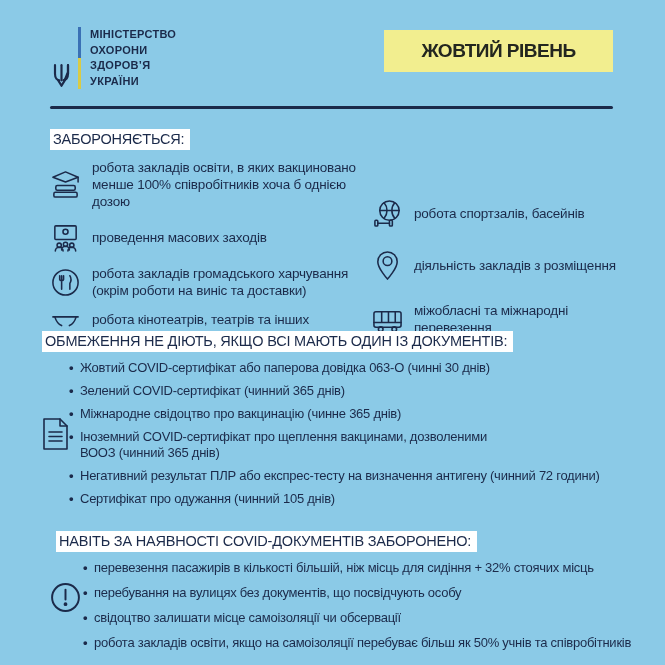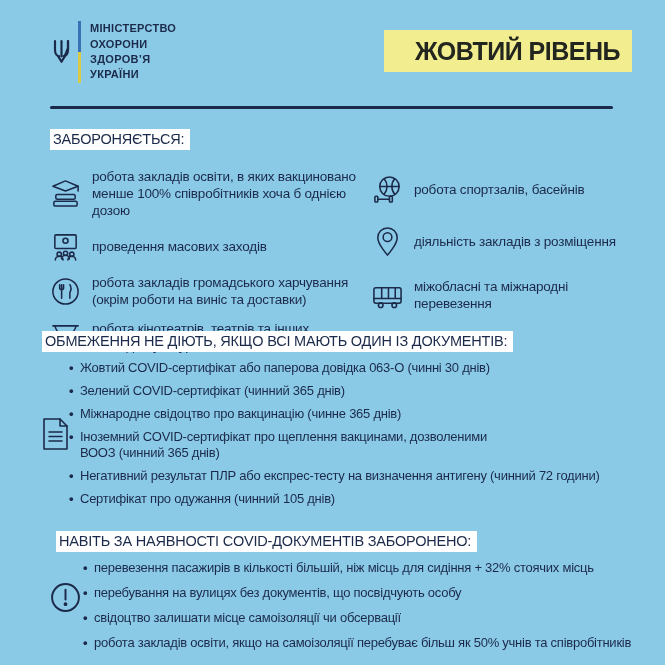--- a/index.html
+++ b/index.html
@@ -5,40 +5,40 @@
   html,body { margin:0; padding:0; }
   .page {
     position:relative; width:665px; height:665px; overflow:hidden;
     background:#8BCAE7;
     font-family:"Liberation Sans", sans-serif;
     color:#1B2A4A;
   }
   svg.ic { display:block; stroke:#1B2A4A; fill:none; stroke-width:1.6; stroke-linecap:round; stroke-linejoin:round; }
 
   
-  .logo { position:absolute; left:50px; top:21px; display:flex; align-items:center; }
+  .logo { position:absolute; left:50px; top:27px; display:flex; align-items:flex-end; }
   .logo .trident { width:23px; height:26px; margin-right:5px; }
   .logo .bar { width:3px; height:62px; margin-right:9px;
     background:linear-gradient(#3A70B5 0 50%, #D9CB45 50% 100%); }
   .logo .ministry { font-size:11px; font-weight:bold; line-height:15.4px; letter-spacing:0.3px; white-space:pre-line; }
 
   .banner { position:absolute; left:384px; top:30px; width:229px; height:42px;
     background:#F2EE8F; display:flex; align-items:center; justify-content:center;
-    font-size:25px; font-weight:bold; letter-spacing:-0.5px; color:#23261F;padding-left:19px; }
+    font-size:19px; font-weight:bold; letter-spacing:-0.5px; color:#23261F; }
 
   .divider { position:absolute; left:50px; top:106px; width:563px; height:3px;
     background:#1B2A4A; border-radius:2px; }
 
   
   .sec-title { display:inline-block; background:#FFFFFF; font-weight:normal;
     font-size:14.5px; letter-spacing:-0.2px; padding:2px 6px 3px 3px; }
 
   
   .sec1 { position:absolute; left:50px; top:129px; width:600px; }
-  .cols { display:flex; margin-top:18px; }
+  .cols { display:flex; margin-top:9px;align-items:flex-end; }
   .col-left  { width:322px; }
   .col-right { width:270px; padding-top:6px; }
   .p-item { display:flex; align-items:center; }
   .col-left  .p-item { margin-bottom:12px; }
   .col-right .p-item { margin-bottom:21px; }
   .p-item .icbox { width:31px; height:31px; margin-right:11px; flex-shrink:0; }
   .p-item .txt { font-size:13.5px; line-height:17px; letter-spacing:-0.2px; white-space:pre-line; }
 
   
   .blist { list-style:none; margin:8px 0 0 0; padding:0 0 0 27px; }

